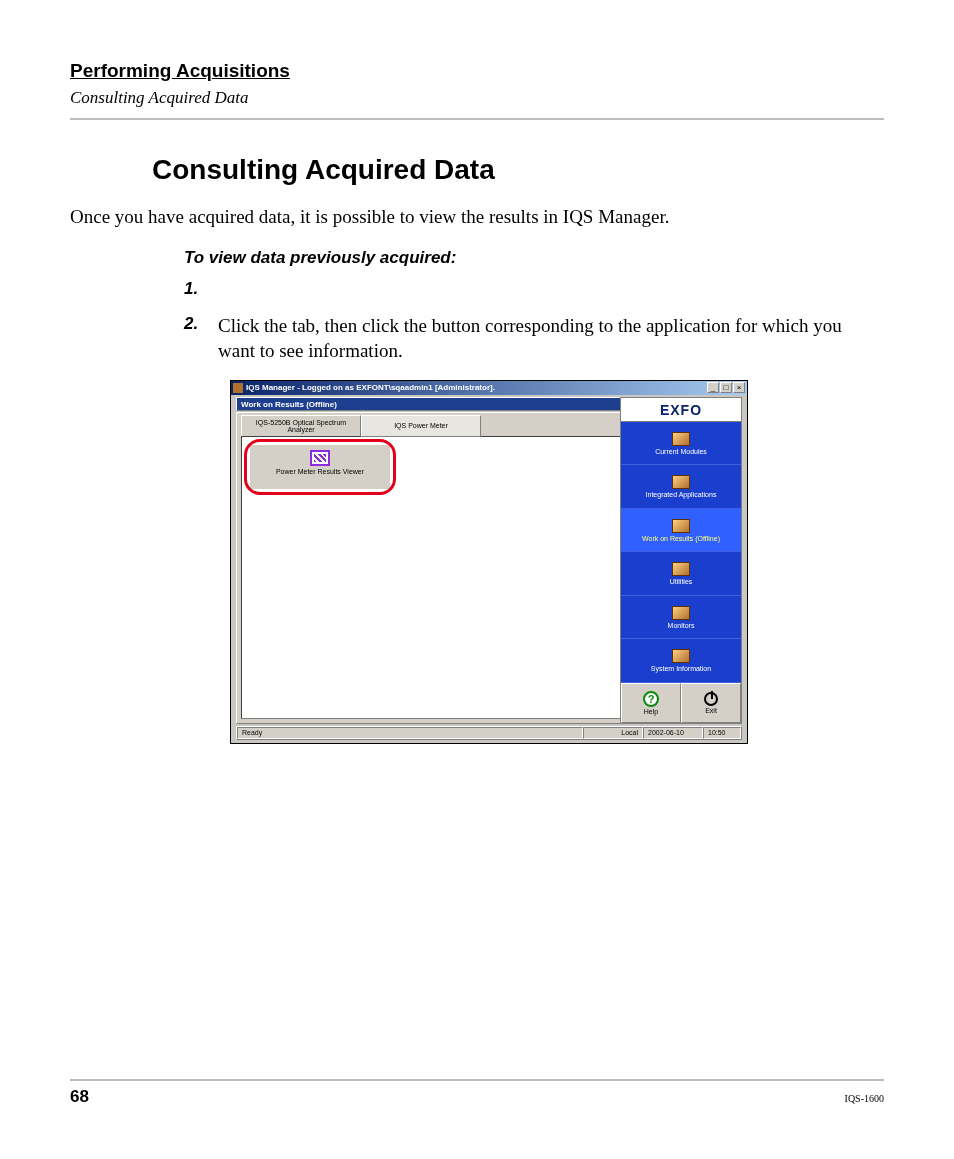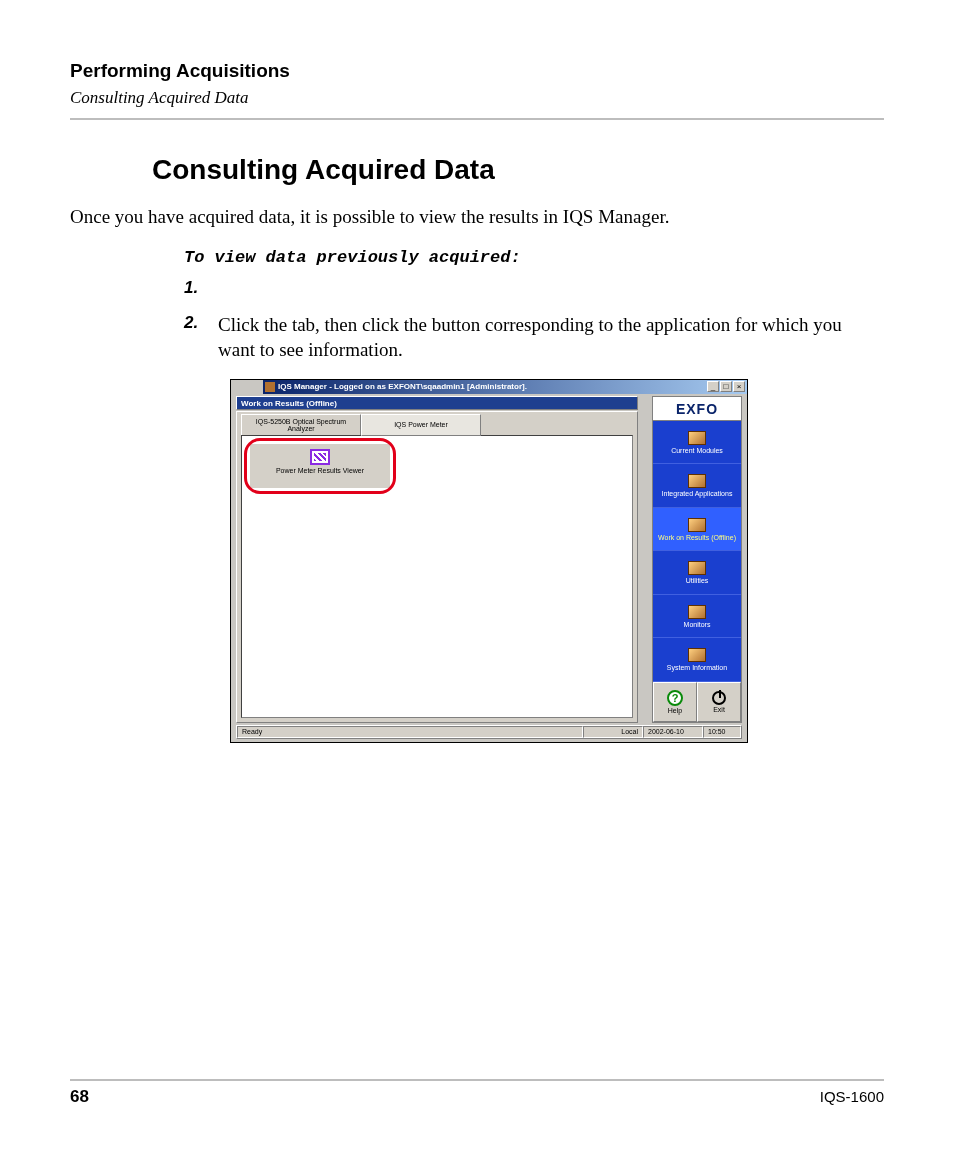--- a/index.html
+++ b/index.html
@@ -1,64 +1,64 @@
 <!DOCTYPE html>
 <html><head>
 <meta charset="utf-8">
 <style>
   * { box-sizing: border-box; margin: 0; padding: 0; }
   html, body { width: 954px; height: 1159px; background: #fff; font-family: Georgia, 'Times New Roman', serif; color: #000; }
   .page { position: relative; width: 954px; height: 1159px; padding: 60px 70px 40px 70px; }
-  .hdr-title { font-family: Verdana, Arial, sans-serif; font-weight: 700; font-size: 19px; }
+  .hdr-title { font-family: Verdana, Arial, sans-serif; font-weight: 700; font-size: 19px; text-decoration: underline; }
   .hdr-sub { font-family: Georgia, serif; font-style: italic; font-size: 17px; margin-top: 6px; }
   .hdr-rule { border: 0; border-top: 2px solid #bdbdbd; margin-top: 10px; }
   .section-title { font-family: Verdana, Arial, sans-serif; font-weight: 700; font-size: 28px; margin: 34px 0 18px 82px; }
   .body-text { font-family: Georgia, serif; font-size: 19px; line-height: 1.35; margin-right: 20px; margin-bottom: 14px; }
-  .subhead { font-family: Liberation Mono, monospace; font-weight: 700; font-style: italic; font-size: 17px; margin-left: 114px; margin-top: 18px; margin-bottom: 10px; }
+  .subhead { font-family: Liberation Sans, sans-serif; font-weight: 700; font-style: italic; font-size: 17px; margin-left: 114px; margin-top: 18px; margin-bottom: 10px; }
   .steps { margin-left: 114px; margin-right: 20px; }
   .step { display: flex; font-size: 19px; line-height: 1.35; margin-bottom: 12px; }
   .step-num { font-family: Verdana, Arial, sans-serif; font-weight: 700; font-style: italic; font-size: 17px; width: 34px; flex-shrink: 0; }
   .step-text { font-family: Georgia, serif; }
   .bold { font-weight: 700; }
   .screenshot-wrap { margin: 16px 0 0 160px; width: 518px; }
   .screenshot { width: 518px; height: 364px; border: 1px solid #000; background: #c9c7c2; position: relative; font-family: Tahoma, Arial, sans-serif; font-size: 8px; }
-  .ss-titlebar { position: absolute; left: 0; top: 0; right: 0; height: 14px; background: linear-gradient(to right, #0a246a, #a6caf0); color: #fff; display: flex; align-items: center; padding: 0 2px; margin-left: 32px; }
+  .ss-titlebar { position: absolute; left: 0; top: 0; right: 0; height: 14px; background: linear-gradient(to right, #0a246a, #a6caf0); color: #fff; display: flex; align-items: center; padding: 0 2px; }
   .ss-titlebar-icon { width: 10px; height: 10px; background: #b07030; margin-right: 3px; }
   .ss-titlebar-text { flex: 1; font-weight: 700; font-size: 8px; }
   .ss-titlebar-btns { display: flex; gap: 1px; }
   .ss-tb-btn { width: 12px; height: 11px; background: #d4d0c8; border: 1px solid #808080; border-top-color: #fff; border-left-color: #fff; color: #000; font-size: 8px; line-height: 9px; text-align: center; }
   .ss-blue-header { position: absolute; left: 5px; top: 16px; width: 402px; height: 14px; background: #1e3f8f; color: #fff; font-weight: 700; font-size: 8px; padding: 2px 4px; border: 1px solid #808080; border-top-color: #fff; border-left-color: #fff; }
   .ss-main { position: absolute; left: 5px; top: 31px; width: 402px; height: 312px; background: #d4d0c8; border: 1px solid #808080; border-top-color: #fff; border-left-color: #fff; }
   .ss-tabs { position: absolute; left: 4px; top: 2px; display: flex; }
   .ss-tab { width: 120px; height: 22px; border: 1px solid #808080; border-top-color: #fff; border-left-color: #fff; background: #d4d0c8; font-size: 7px; text-align: center; display: flex; align-items: center; justify-content: center; padding: 0 2px; line-height: 1.05; }
   .ss-tab.active { background: #e8e6e0; position: relative; z-index: 2; }
   .ss-tab-panel { position: absolute; left: 4px; top: 23px; width: 392px; height: 283px; background: #fff; border: 1px solid #808080; border-top-color: #404040; border-left-color: #404040; }
   .ss-app-btn { position: absolute; left: 8px; top: 8px; width: 140px; height: 44px; border: 2px solid #d4d0c8; background: #d4d0c8; text-align: center; }
   .ss-app-icon { width: 20px; height: 16px; margin: 3px auto 2px auto; border: 2px solid #8a2be2; background: #fff; position: relative; }
   .ss-app-icon::after { content: ""; position: absolute; left: 2px; top: 2px; right: 2px; bottom: 2px; background: repeating-linear-gradient(45deg, #8a2be2 0 2px, #fff 2px 4px); }
   .ss-app-label { font-size: 7px; }
   .ss-highlight { position: absolute; left: 2px; top: 2px; width: 152px; height: 56px; border: 3px solid #e2001a; border-radius: 16px; pointer-events: none; }
-  .ss-sidebar { position: absolute; right: 5px; top: 16px; width: 90px; height: 327px; background: #1a3fcf; border: 1px solid #808080; display: flex; flex-direction: column; }
+  .ss-sidebar { position: absolute; right: 5px; top: 16px; width: 122px; height: 327px; background: #1a3fcf; border: 1px solid #808080; display: flex; flex-direction: column; }
   .ss-logo { background: #fff; color: #0a246a; font-weight: 900; font-size: 14px; text-align: center; height: 24px; line-height: 24px; letter-spacing: 1px; border-bottom: 1px solid #808080; }
   .ss-nav { flex: 1; display: flex; flex-direction: column; }
   .ss-nav-item { flex: 1; border-bottom: 1px solid #4060e0; color: #fff; font-size: 7px; text-align: center; display: flex; flex-direction: column; align-items: center; justify-content: center; gap: 2px; padding: 2px; }
   .ss-nav-item.selected { background: #3060ff; color: #ffff80; }
   .ss-nav-icon { width: 18px; height: 14px; background: linear-gradient(135deg, #ffd080, #b07030); border: 1px solid #603000; }
   .ss-bottom-btns { display: flex; height: 40px; background: #d4d0c8; }
   .ss-bot-btn { flex: 1; border: 1px solid #808080; border-top-color: #fff; border-left-color: #fff; display: flex; flex-direction: column; align-items: center; justify-content: center; font-size: 7px; gap: 1px; }
   .help-cir { width: 16px; height: 16px; border-radius: 50%; border: 2px solid #0a8a0a; color: #0a8a0a; font-weight: 700; font-size: 11px; line-height: 12px; text-align: center; background: #fff; }
   .power-ic { width: 14px; height: 14px; border: 2px solid #000; border-radius: 50%; position: relative; }
   .power-ic::after { content: ""; position: absolute; left: 5px; top: -3px; width: 2px; height: 8px; background: #000; }
   .ss-status { position: absolute; left: 5px; bottom: 3px; right: 5px; height: 14px; display: flex; background: #d4d0c8; border: 1px solid #808080; border-left-color: #fff; border-top-color: #fff; font-size: 7px; }
   .ss-status-cell { border: 1px solid #808080; border-right-color: #fff; border-bottom-color: #fff; padding: 1px 4px; display: flex; align-items: center; }
   .footer { position: absolute; left: 70px; right: 70px; bottom: 52px; }
   .footer-rule { border: 0; border-top: 2px solid #bdbdbd; margin-bottom: 6px; }
   .footer-row { display: flex; justify-content: space-between; align-items: baseline; text-align: right; }
   .page-num { font-family: Verdana, Arial, sans-serif; font-weight: 700; font-size: 17px; }
-  .doc-id { font-family: Liberation Sans, sans-serif; font-size: 15px; }
+  .doc-id { font-family: Liberation Serif, serif; font-size: 10px; }
 </style>
 </head>
 <body>
 
 <div class="page">
 
   <div>
     <div class="hdr-title">Performing Acquisitions</div>
     <div class="hdr-sub">Consulting Acquired Data</div>
     <hr class="hdr-rule">

